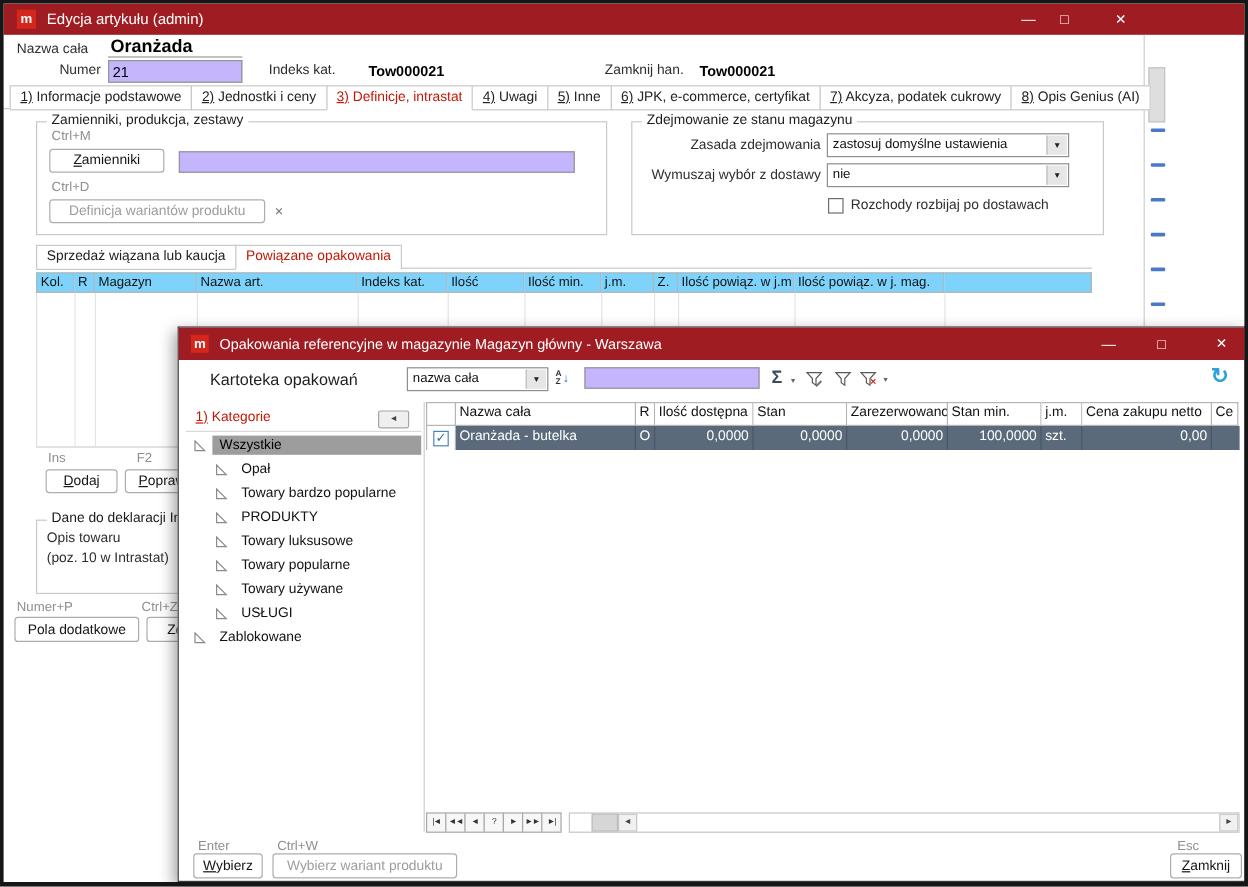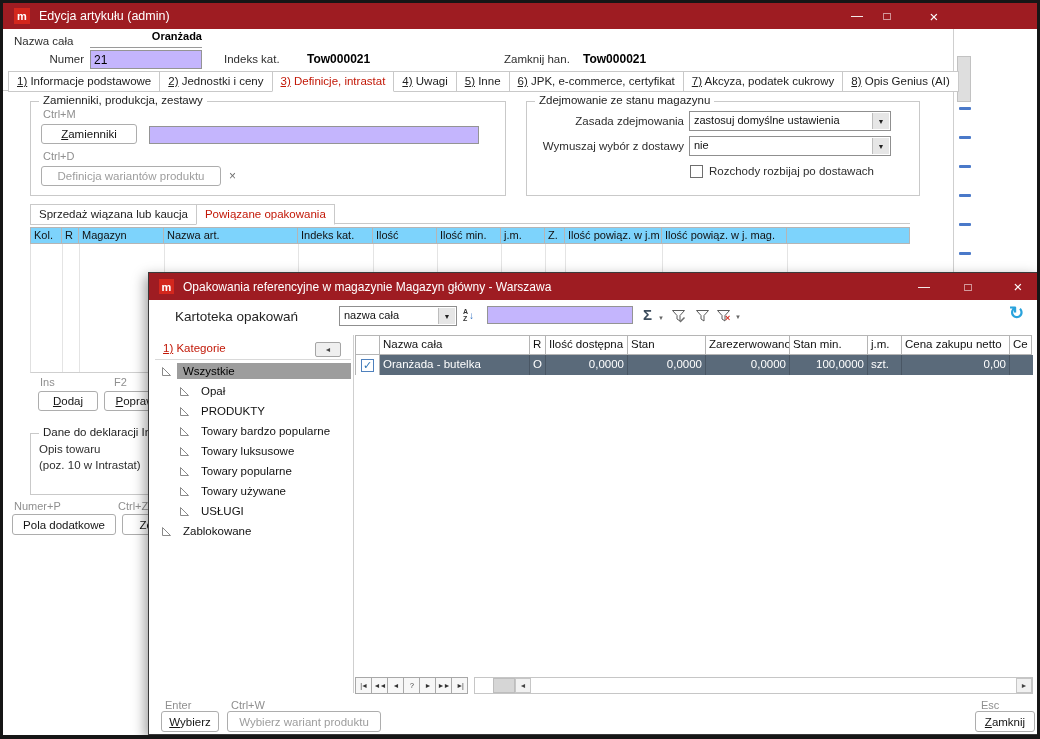--- a/index.html
+++ b/index.html
@@ -113,21 +113,21 @@
 
   <div class="titlebar" style="left:3px;top:3px;width:1034px;height:26px;">
     <span class="logo" style="width:16px;height:16px;margin-left:11px;">m</span>
     <span class="tb-title">Edycja artykułu (admin)</span>
     <span class="win-btn" style="left:839px;width:30px;">—</span>
     <span class="win-btn" style="left:869px;width:30px;">□</span>
     <span class="win-btn close" style="left:911px;width:40px;">×</span>
   </div>
 
   <span class="lbl" style="left:14px;top:35px;">Nazwa cała</span>
-  <span style="position:absolute;left:90px;top:30px;width:112px;height:18px;border-bottom:1px solid #9a9a9a;font-weight:700;font-size:11px;padding-left:2px;box-sizing:border-box;text-align:right;">Oranżada</span>
+  <span style="position:absolute;left:90px;top:30px;width:112px;height:18px;border-bottom:1px solid #9a9a9a;font-weight:700;font-size:15px;padding-left:2px;box-sizing:border-box;">Oranżada</span>
   <span class="lbl" style="left:14px;top:53px;width:70px;text-align:right;">Numer</span>
   <input class="txt" style="left: 90px; top: 50px; width: 104px; height: 15px;" value="21">
   <span class="lbl" style="left:224px;top:53px;">Indeks kat.</span>
   <span class="val-b" style="left:307px;top:52px;">Tow000021</span>
   <span class="lbl" style="left:504px;top:53px;">Zamknij han.</span>
   <span class="val-b" style="left:583px;top:52px;">Tow000021</span>
 
   <div class="tabline" style="left:3px;width:950px;top:90px;"></div>
   <div class="tabbar" style="left:8px;top:71px;">
     <span class="tab accel">1) Informacje podstawowe</span>
@@ -301,27 +301,27 @@
       <div class="tree-item lvl1">
         <span class="t-icon"><svg width="11" height="11" viewBox="0 0 11 11">
               <path d="M1.5 1.5v8h8z" fill="#fff" stroke="#8a8a8a"></path>
             </svg></span>
         <span class="tlabel">Opał</span>
       </div>
       <div class="tree-item lvl1">
         <span class="t-icon"><svg width="11" height="11" viewBox="0 0 11 11">
               <path d="M1.5 1.5v8h8z" fill="#fff" stroke="#8a8a8a"></path>
             </svg></span>
+        <span class="tlabel">Towary bardzo popularne</span>
+      </div>
+      <div class="tree-item lvl1">
+        <span class="t-icon"><svg width="11" height="11" viewBox="0 0 11 11">
+              <path d="M1.5 1.5v8h8z" fill="#fff" stroke="#8a8a8a"></path>
+            </svg></span>
         <span class="tlabel">PRODUKTY</span>
-      </div>
-      <div class="tree-item lvl1">
-        <span class="t-icon"><svg width="11" height="11" viewBox="0 0 11 11">
-              <path d="M1.5 1.5v8h8z" fill="#fff" stroke="#8a8a8a"></path>
-            </svg></span>
-        <span class="tlabel">Towary bardzo popularne</span>
       </div>
       <div class="tree-item lvl1">
         <span class="t-icon"><svg width="11" height="11" viewBox="0 0 11 11">
               <path d="M1.5 1.5v8h8z" fill="#fff" stroke="#8a8a8a"></path>
             </svg></span>
         <span class="tlabel">Towary luksusowe</span>
       </div>
       <div class="tree-item lvl1">
         <span class="t-icon"><svg width="11" height="11" viewBox="0 0 11 11">
               <path d="M1.5 1.5v8h8z" fill="#fff" stroke="#8a8a8a"></path>

